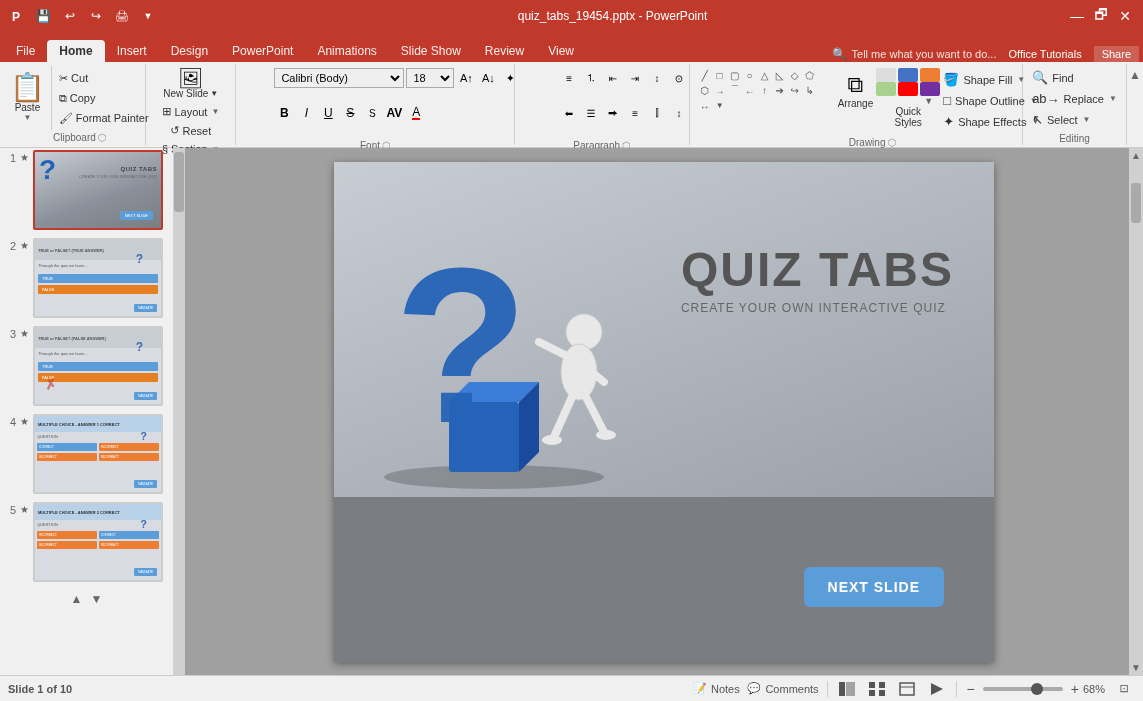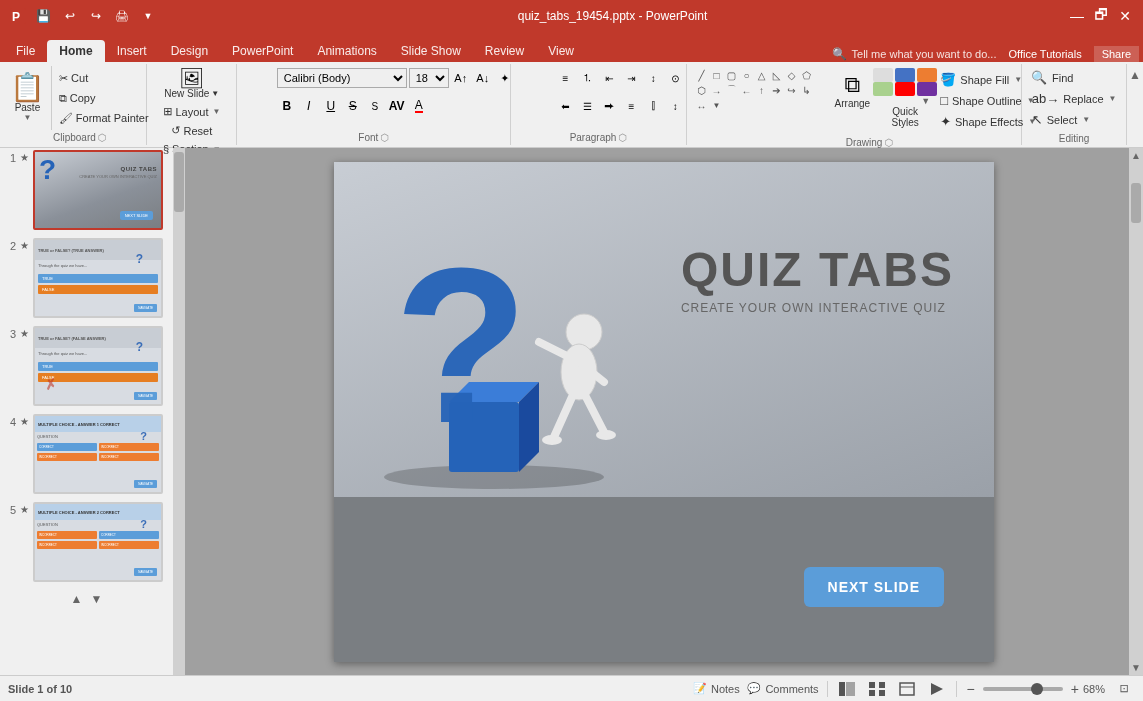--- a/index.html
+++ b/index.html
@@ -82,23 +82,23 @@
       gap: 3px;
       padding: 2px 4px;
       cursor: pointer;
       border-radius: 3px;
       font-size: 11px;
       color: #333;
       white-space: nowrap;
     }
 
     
-    .font-row { display: flex; align-items: flex-end; gap: 2px; margin-bottom: 6px; padding-left: 44px; }
+    .font-row { display: flex; align-items: flex-end; gap: 2px; margin-bottom: 13px; padding-left: 44px; }
     .font-select { width: 130px; height: 20px; font-size: 11px; border: 1px solid #aaa; padding: 0 2px; }
-    .font-size-select { width: 40px; height: 20px; font-size: 11px; border: 1px solid #aaa; padding: 0 2px; }
+    .font-size-select { width: 48px; height: 20px; font-size: 11px; border: 1px solid #aaa; padding: 0 2px; }
     .font-btn { width: 20px; height: 20px; display: flex; align-items: center; justify-content: center; cursor: pointer; border: 1px solid transparent; border-radius: 2px; font-size: 12px; }
 
     
     .main-area {
       display: flex;
       height: calc(701px - 32px - 30px - 86px - 26px);
     }
     .slide-thumb {
       display: flex;
       align-items: flex-start;

